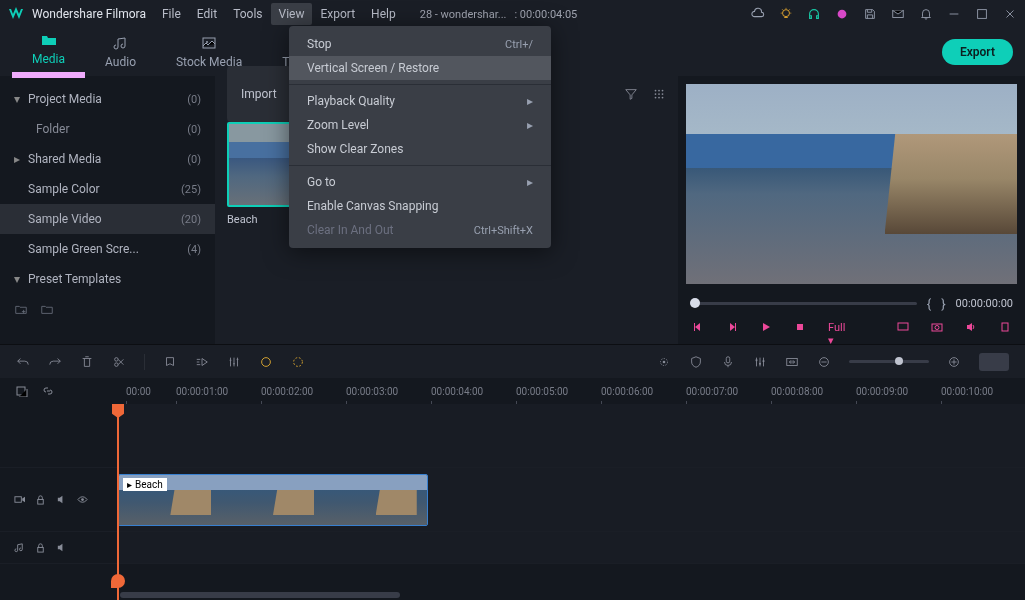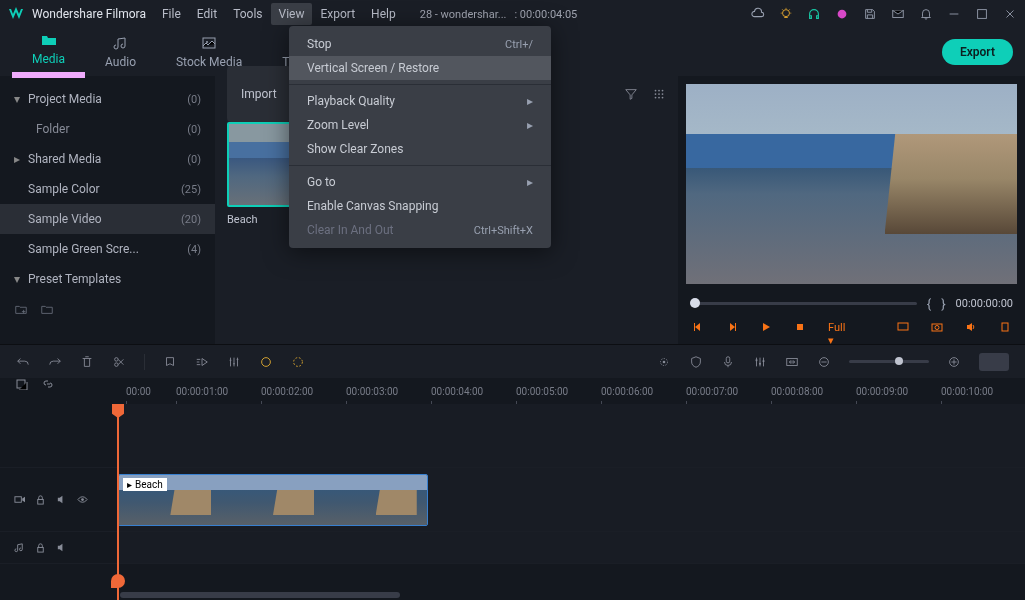--- a/index.html
+++ b/index.html
@@ -46,31 +46,31 @@
 .cliff{position:absolute;right:0;top:22%;width:42%;height:55%;background:linear-gradient(to bottom,#a08868,#887050 50%,#403830 100%);clip-path:polygon(15% 0,100% 0,100% 100%,0 100%)}
 .dark-clip{background:radial-gradient(ellipse at center,#f0d080 0%,#c09040 20%,#100806 60%)}
 .preview{width:347px;background:#14181f;display:flex;flex-direction:column}
 .preview-img{margin:8px 8px 0;height:200px;background:linear-gradient(#9db0c5 0%,#a5b8c8 25%,#3868a0 25%,#3868a0 42%,#385878 42%,#506880 55%,#707078 100%);position:relative}
 .pv-cliff{position:absolute;right:0;top:25%;width:40%;height:50%;background:linear-gradient(to bottom,#b0987a,#988668 45%,#584838 100%);clip-path:polygon(8% 0,100% 0,100% 100%,0 100%)}
 .preview-scrub{display:flex;align-items:center;padding:12px 12px 2px;gap:10px}
 .scrub-track{flex:1;height:3px;background:#383c48;border-radius:2px;position:relative}
 .scrub-dot{position:absolute;left:0;top:-4px;width:10px;height:10px;border-radius:50%;background:#d8dce8}
 .scrub-brace{color:#98a0b0;font-size:13px}
 .scrub-time{color:#c0c4d0;font-size:11px;font-variant-numeric:tabular-nums}
-.preview-controls{display:flex;align-items:center;gap:22px;padding:8px 14px;color:#f97316}
+.preview-controls{display:flex;align-items:center;gap:22px;padding:8px 14px;color:#ec4899}
 .preview-controls svg,.preview-controls span{width:12px;height:12px;cursor:pointer}
 .pc-sep{flex:1}
 .full-txt{font-size:11px}
 .tl-tools{height:34px;background:#1a1e26;display:flex;align-items:center;padding:0 16px;gap:18px;border-top:1px solid #0c0e12}
 .tl-tools svg{width:14px;height:14px;color:#888c98;cursor:pointer}
 .tl-spacer{flex:1}
 .zoom-slider{width:80px;height:3px;background:#383c48;border-radius:2px;position:relative}
 .zoom-slider::after{content:"";position:absolute;left:58%;top:-3px;width:8px;height:8px;border-radius:50%;background:#c0c4d0}
 .tl-snap{width:30px;height:18px;background:#383c48;border-radius:3px}
-.tl-ruler{height:26px;background:#14181f;display:flex;align-items:flex-start;padding:0 0 0 16px;font-size:10px}
+.tl-ruler{height:26px;background:#14181f;display:flex;align-items:center;padding:0 0 0 16px;font-size:10px}
 .ruler-icons{display:flex;gap:14px;color:#888c98;width:102px}
 .ruler-icons svg{width:12px;height:12px}
 .ruler-ticks{flex:1;display:flex;position:relative;height:100%;align-items:center}
 .tick{position:absolute;color:#787c88;font-size:10px}
 .tick::before{content:"";position:absolute;left:0;bottom:-10px;width:1px;height:6px;background:#444854}
 .playhead{position:absolute;left:117px;top:0;width:2px;height:200px;background:#f06838;z-index:3}
 .playhead::before{content:"";position:absolute;left:-5px;top:0;width:12px;height:14px;background:#f06838;clip-path:polygon(0 0,100% 0,100% 70%,50% 100%,0 70%)}
 .timeline{height:196px;background:#14181f;position:relative;overflow:hidden}
 .track{height:64px;display:flex;align-items:center;border-bottom:1px solid #1a1e26}
 .track.audio{height:32px}

